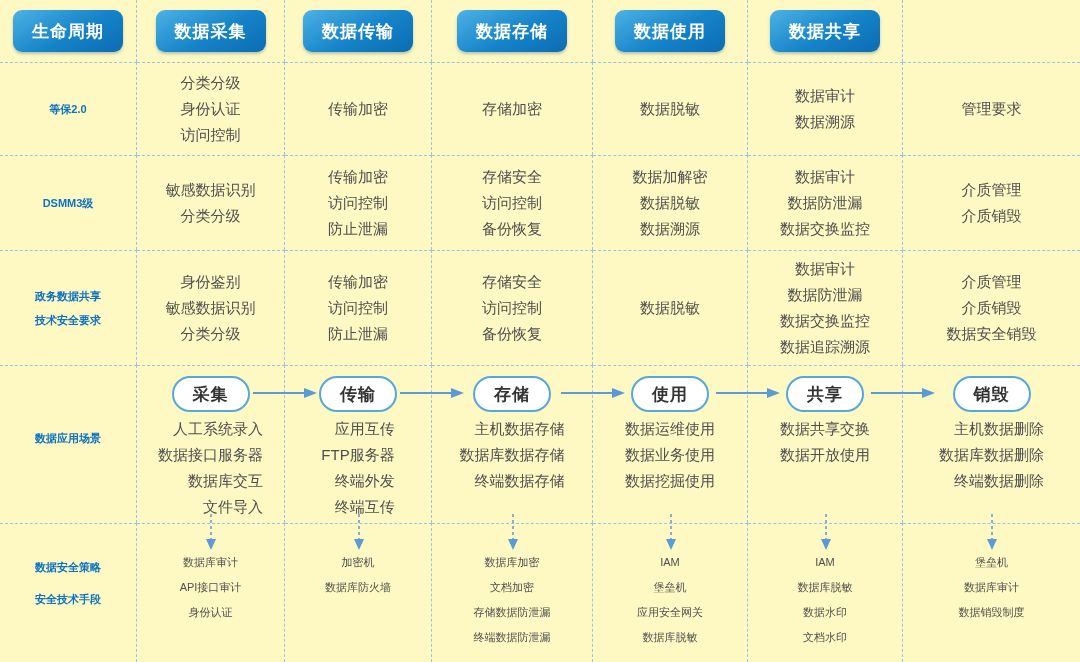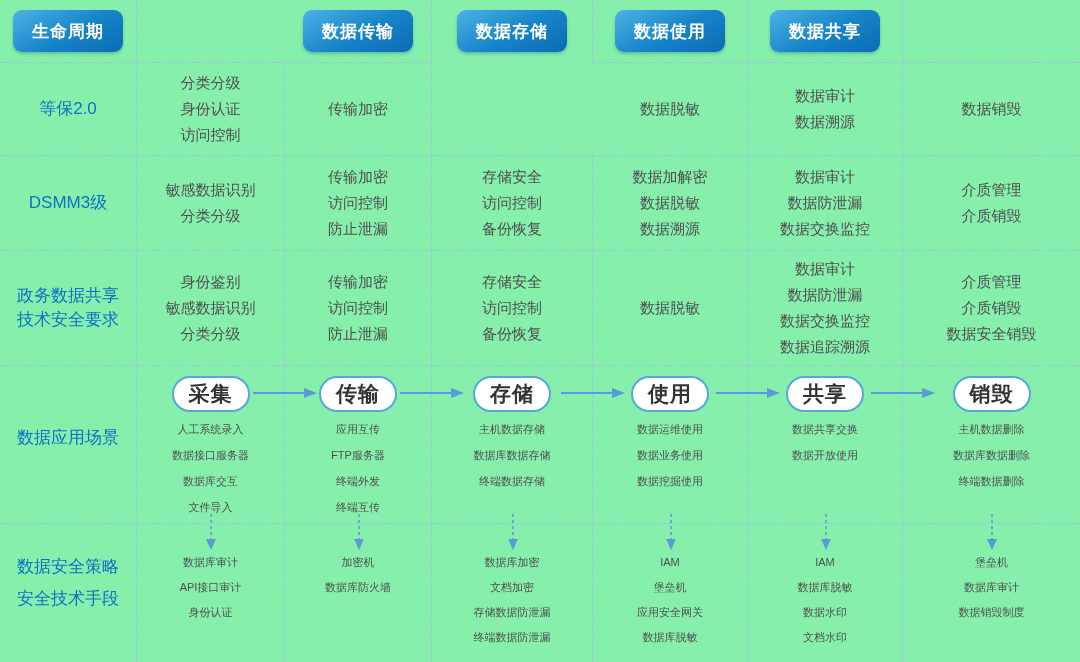--- a/index.html
+++ b/index.html
@@ -14,21 +14,21 @@
     --oval-text:#333333;
   }
   html,body{margin:0;padding:0;background:#ffffff;}
   .board{
     position:relative;
     width:1080px;height:662px;
     display:grid;
     grid-template-columns:137px 148px 147px 161px 155px 155px 177px;
     grid-template-rows:62px 93px 95px 115px 158px 139px;
     font-family:"Liberation Sans",sans-serif;
-    background:#86efac;
+    background:#fef9c3;
     overflow:hidden;
   }
   .cell{
     box-sizing:border-box;
     border-right:1px dashed var(--dash);
     display:flex;align-items:center;justify-content:center;
     text-align:center;
   }
   .c6{border-right:none;}
   .rb{border-top:1px dashed var(--dash);}
@@ -39,78 +39,82 @@
   .btn{
     min-width:110px;height:42px;padding:0 10px;
     box-sizing:border-box;
     border-radius:9px;
     background:linear-gradient(150deg,var(--header-gradient-top) 0%,var(--header-gradient-mid) 55%,var(--header-gradient-bottom) 100%);
     color:#ffffff;font-weight:bold;font-size:17px;letter-spacing:1px;
     display:flex;align-items:center;justify-content:center;
     box-shadow:0 2px 3px rgba(10,80,140,0.30);
   }
   .label{
-    color:var(--row-label-blue);font-weight:normal;font-size:17px;line-height:24px;
+    color:var(--row-label-blue);font-weight:bold;font-size:11px;line-height:24px;
     white-space:pre-line;
   }
   .label-top{align-items:flex-start;padding-top:60px;}
   .label-sec{line-height:32px;}
   .label-sec .label-inner{transform:translateY(-10px);}
   .bodycell{
     color:var(--body-text);font-size:15px;line-height:26px;white-space:pre-line;
   }
   .scen{
     flex-direction:column;justify-content:flex-start;padding-top:10px;
   }
   .oval{
     width:78px;height:36px;box-sizing:border-box;
     border:2px solid var(--oval-border);border-radius:20px;
     background:#ffffff;
-    color:var(--oval-text);font-weight:bold;font-size:21px;letter-spacing:1px;
+    color:var(--oval-text);font-weight:bold;font-size:17px;letter-spacing:1px;
     display:flex;align-items:center;justify-content:center;
     flex:0 0 auto;
   }
   .slist{
-    color:var(--body-text);font-size:11px;line-height:26px;white-space:pre-line;margin-top:4px;
+    color:var(--body-text);font-size:15px;line-height:26px;white-space:pre-line;margin-top:4px;text-align:right;
   }
   .sec{align-items:flex-start;padding-top:26px;}
   .seclist{color:var(--body-text);font-size:11px;line-height:25px;white-space:pre-line;}
   .flow-arrow{position:absolute;top:387px;color:var(--arrow-blue);}
   .down-arrow{position:absolute;top:514px;color:var(--arrow-blue);}
 </style>
 </head>
 <body>
 
 <div class="board">
 
   <div class="cell r0 c0">
     <div class="btn">生命周期</div>
   </div>
+  <div class="cell r0 c1">
+    <div class="btn">数据采集</div>
+  </div>
   <div class="cell r0 c2">
     <div class="btn">数据传输</div>
   </div>
   <div class="cell r0 c4">
     <div class="btn">数据使用</div>
   </div>
   <div class="cell r0 c3">
     <div class="btn">数据存储</div>
   </div>
   <div class="cell r0 c5">
     <div class="btn">数据共享</div>
   </div>
 
   <div class="cell rb r1 c0 label">等保2.0</div>
   <div class="cell rb r1 c1 bodycell">分类分级
 身份认证
 访问控制</div>
   <div class="cell rb r1 c2 bodycell">传输加密</div>
+  <div class="cell rb r1 c3 bodycell">存储加密</div>
   <div class="cell rb r1 c4 bodycell">数据脱敏</div>
   <div class="cell rb r1 c5 bodycell">数据审计
 数据溯源</div>
-  <div class="cell rb r1 c6 bodycell">数据销毁</div>
+  <div class="cell rb r1 c6 bodycell">管理要求</div>
 
   <div class="cell rb r2 c0 label">DSMM3级</div>
   <div class="cell rb r2 c1 bodycell">敏感数据识别
 分类分级</div>
   <div class="cell rb r2 c2 bodycell">传输加密
 访问控制
 防止泄漏</div>
   <div class="cell rb r2 c3 bodycell">存储安全
 访问控制
 备份恢复</div>

